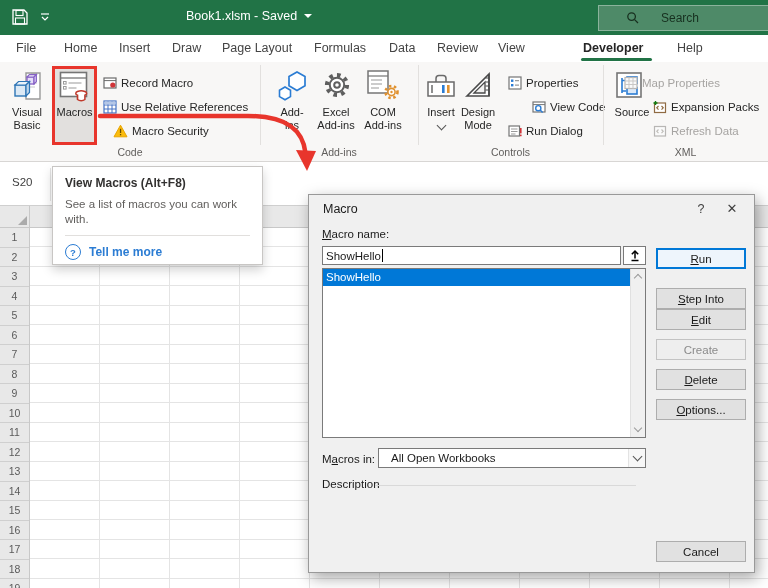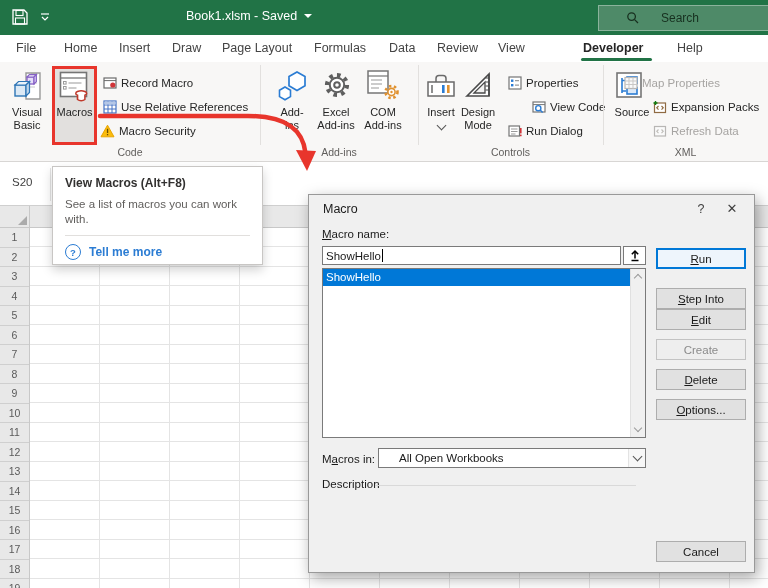--- a/index.html
+++ b/index.html
@@ -80,21 +80,21 @@
   .list-item{height:17px;line-height:17px;padding-left:3px;}
   .list-item.selected{background:#0078d7;color:#fff;}
   #lb-scroll{position:absolute;right:0;top:0;width:15px;height:100%;background:#f0f0f0;border-left:1px solid #e0e0e0;box-sizing:border-box;}
   .sb-chev{position:absolute;left:4px;width:5px;height:5px;border-right:1.3px solid #9a9a9a;border-bottom:1.3px solid #9a9a9a;}
   .sb-up{top:6px;transform:rotate(-135deg);}
   .sb-down{bottom:6px;transform:rotate(45deg);}
   .dlg-btn{position:absolute;left:347px;width:90px;height:21px;background:#e1e1e1;border:1px solid #adadad;box-sizing:border-box;display:flex;align-items:center;justify-content:center;color:#1a1a1a;}
   .dlg-btn.default{background:#eef5fc;border:1px solid #0078d7;box-shadow:inset 0 0 0 1px #0078d7;}
   .dlg-btn.disabled{background:#eeeeee;border:1px solid #c3c3c3;color:#8b8b8b;}
   #lbl-macrosin{left:13px;top:258px;}
-  #dd-macrosin{left:69px;top:253px;width:268px;height:20px;background:#fff;border:1px solid #7a7a7a;box-sizing:border-box;display:flex;align-items:center;padding-left:20px;}
+  #dd-macrosin{left:69px;top:253px;width:268px;height:20px;background:#fff;border:1px solid #7a7a7a;box-sizing:border-box;display:flex;align-items:center;padding-left:12px;}
   #dd-chev-box{position:absolute;right:0;top:0;width:17px;height:100%;background:#f7f7f7;border-left:1px solid #e3e3e3;box-sizing:border-box;display:flex;align-items:center;justify-content:center;}
   #dd-chev-box .chev-tiny{margin-top:-3px;border-color:#555;}
   #lbl-desc{left:13px;top:283px;}
   #desc-line{left:66px;top:290px;width:261px;height:1px;background:#d9d9d9;}
   #btn-cancel{top:346px;}
 
   svg{display:block;}
 </style>
 </head>
 <body>
@@ -192,21 +192,21 @@
   <div class="smallrow" style="left:103px;top:37px">
     <span>
       <svg width="14" height="14" viewBox="0 0 14 14">
         <rect x="1" y="1" width="12" height="12" fill="#fff" stroke="#4472c4" stroke-width="1.2"></rect>
         <path d="M1 5h12M1 9h12M5 1v12M9 1v12" stroke="#4472c4" stroke-width="1"></path>
         <rect x="1.5" y="1.5" width="11" height="3" fill="#b4c7e7"></rect>
       </svg>
     </span>
     <span class="txt">Use Relative References</span>
   </div>
-  <div class="smallrow" style="left:100px;top:61px">
+  <div class="smallrow" style="left:113px;top:61px">
     <span>
       <svg width="15" height="14" viewBox="0 0 15 14">
         <path d="M7.5 1.2L14 12.8H1z" fill="#fbbc0d" stroke="#e8a400" stroke-width="1"></path>
         <rect x="6.9" y="4.8" width="1.3" height="4.2" fill="#6b4e00"></rect>
         <rect x="6.9" y="10" width="1.3" height="1.3" fill="#6b4e00"></rect>
       </svg>
     </span>
     <span class="txt">Macro Security</span>
   </div>
   <div class="grp-label" style="left:0;width:260px">Code</div>

